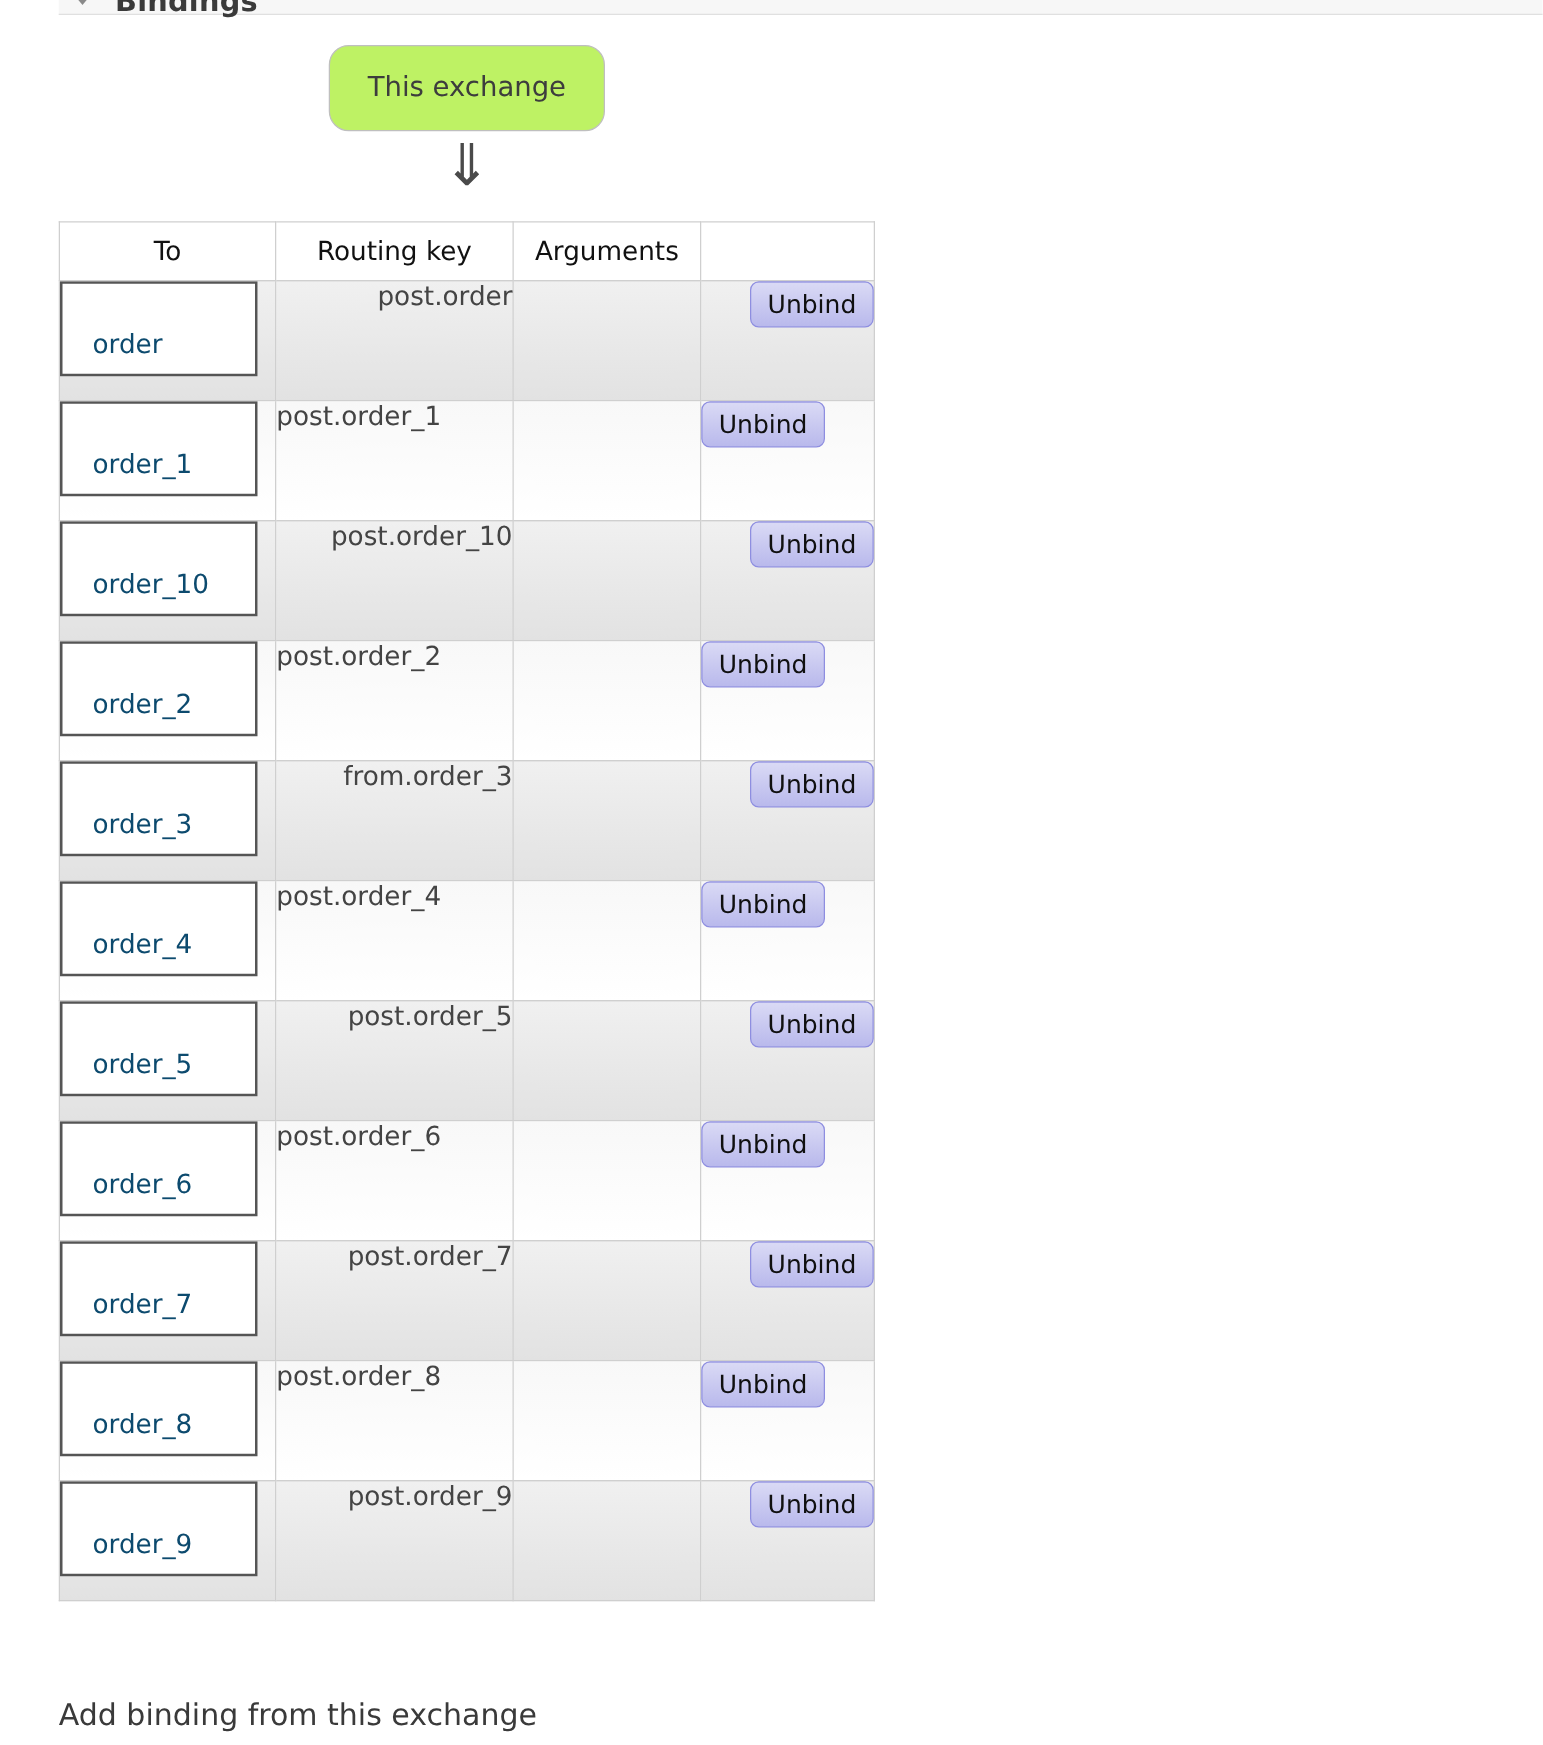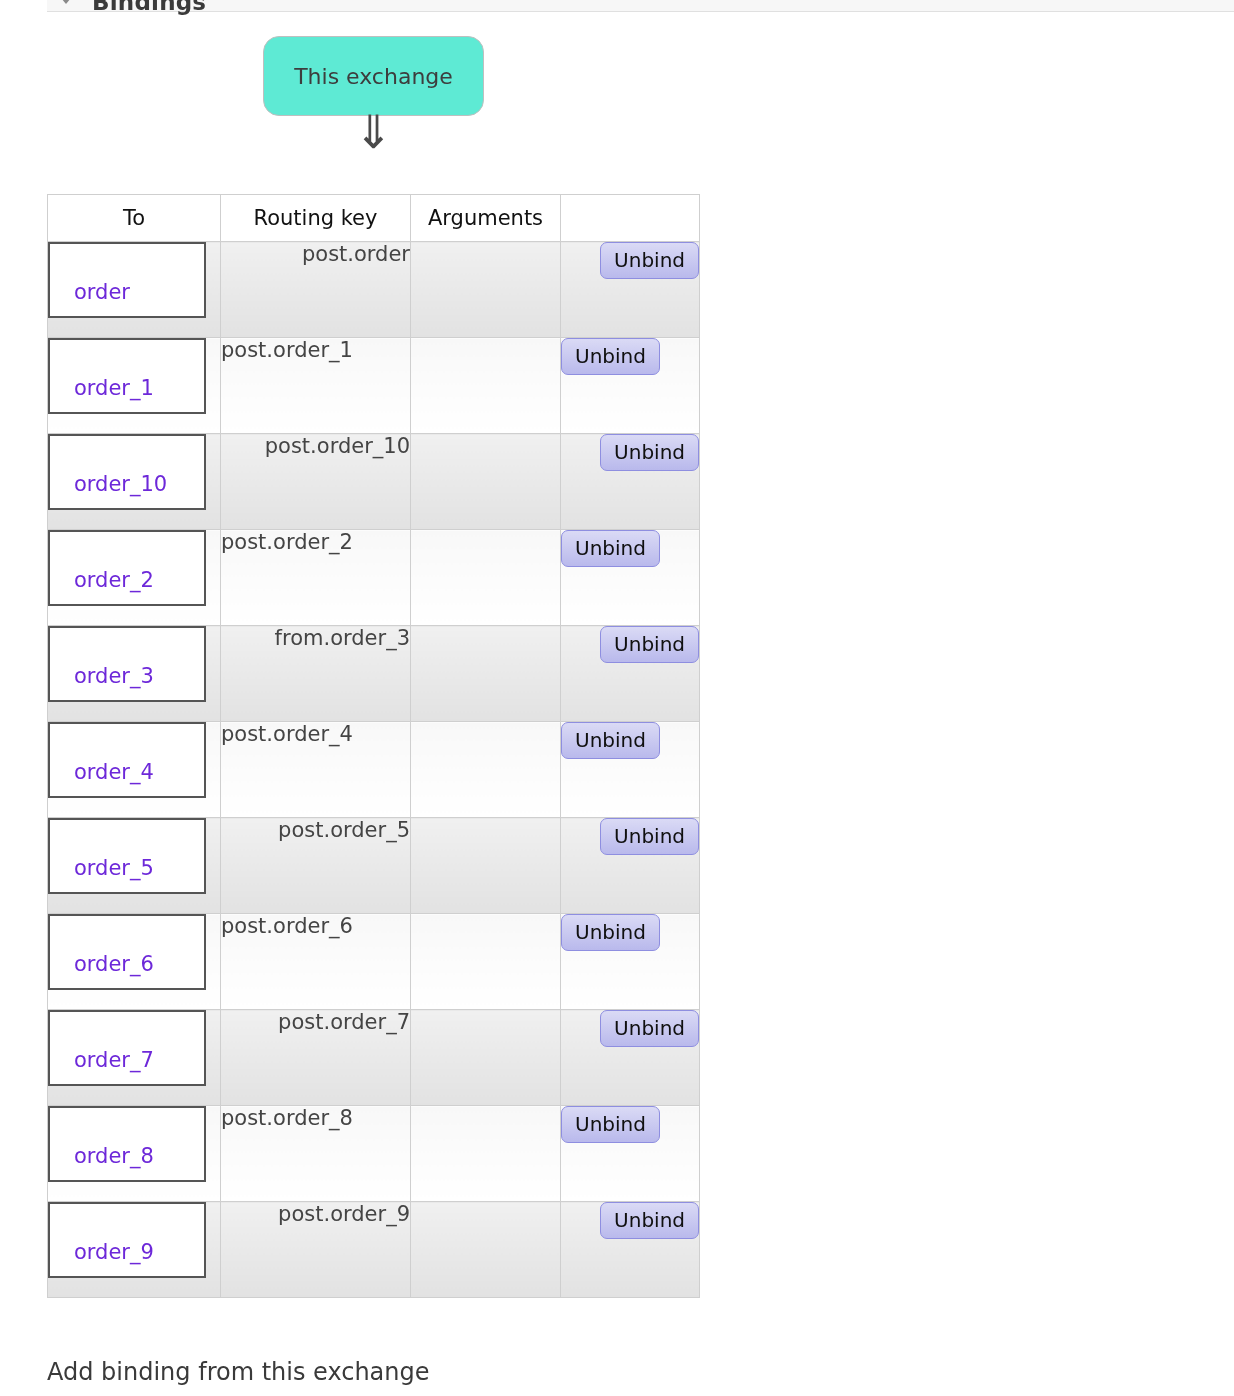--- a/index.html
+++ b/index.html
@@ -45,24 +45,24 @@
     color: #3a3a3a;
     letter-spacing: .2px;
   }
 
   
   .exchange-node {
     position: absolute;
     left: 263px;
     top: 36px;
     width: 221px;
-    height: 80px;
+    height: 69px;
     border: 1px solid #bfbfbf;
     border-radius: 16px;
-    background: #5eead4;
+    background: #bef264;
     display: flex;
     align-items: center;
     justify-content: center;
     font-size: 22px;
     color: #3d3d3d;
   }
 
   .arrow-down {
     position: absolute;
     left: 263px;
@@ -72,21 +72,21 @@
     font-size: 46px;
     line-height: 58px;
     color: #4a4a4a;
     font-family: "DejaVu Sans", sans-serif;
   }
 
   
   .bindings-table {
     position: absolute;
     left: 47px;
-    top: 194px;
+    top: 177px;
     width: 652px;
     border-collapse: collapse;
     border: 1px solid #cfcfcf;
     table-layout: fixed;
     background: #ffffff;
   }
   .bindings-table col.c-to    { width: 173px; }
   .bindings-table col.c-key   { width: 190px; }
   .bindings-table col.c-args  { width: 150px; }
   .bindings-table col.c-act   { width: 139px; }
@@ -118,21 +118,21 @@
   .queue-cell { padding: 10px 0 10px 7px; }
   .queue-box {
     width: 158px;
     height: 76px;
     border: 2px solid #555555;
     background: #ffffff;
     display: flex;
     align-items: flex-end;
     padding: 0 0 12px 24px;
     font-size: 21px;
-    color: #6d28d9;
+    color: #0c4a6e;
   }
 
   .routing-cell {
     padding: 16px 0 0 10px;
     font-size: 21px;
     color: #444444;
     height: 96px;
   }
 
   .args-cell { height: 96px; }

